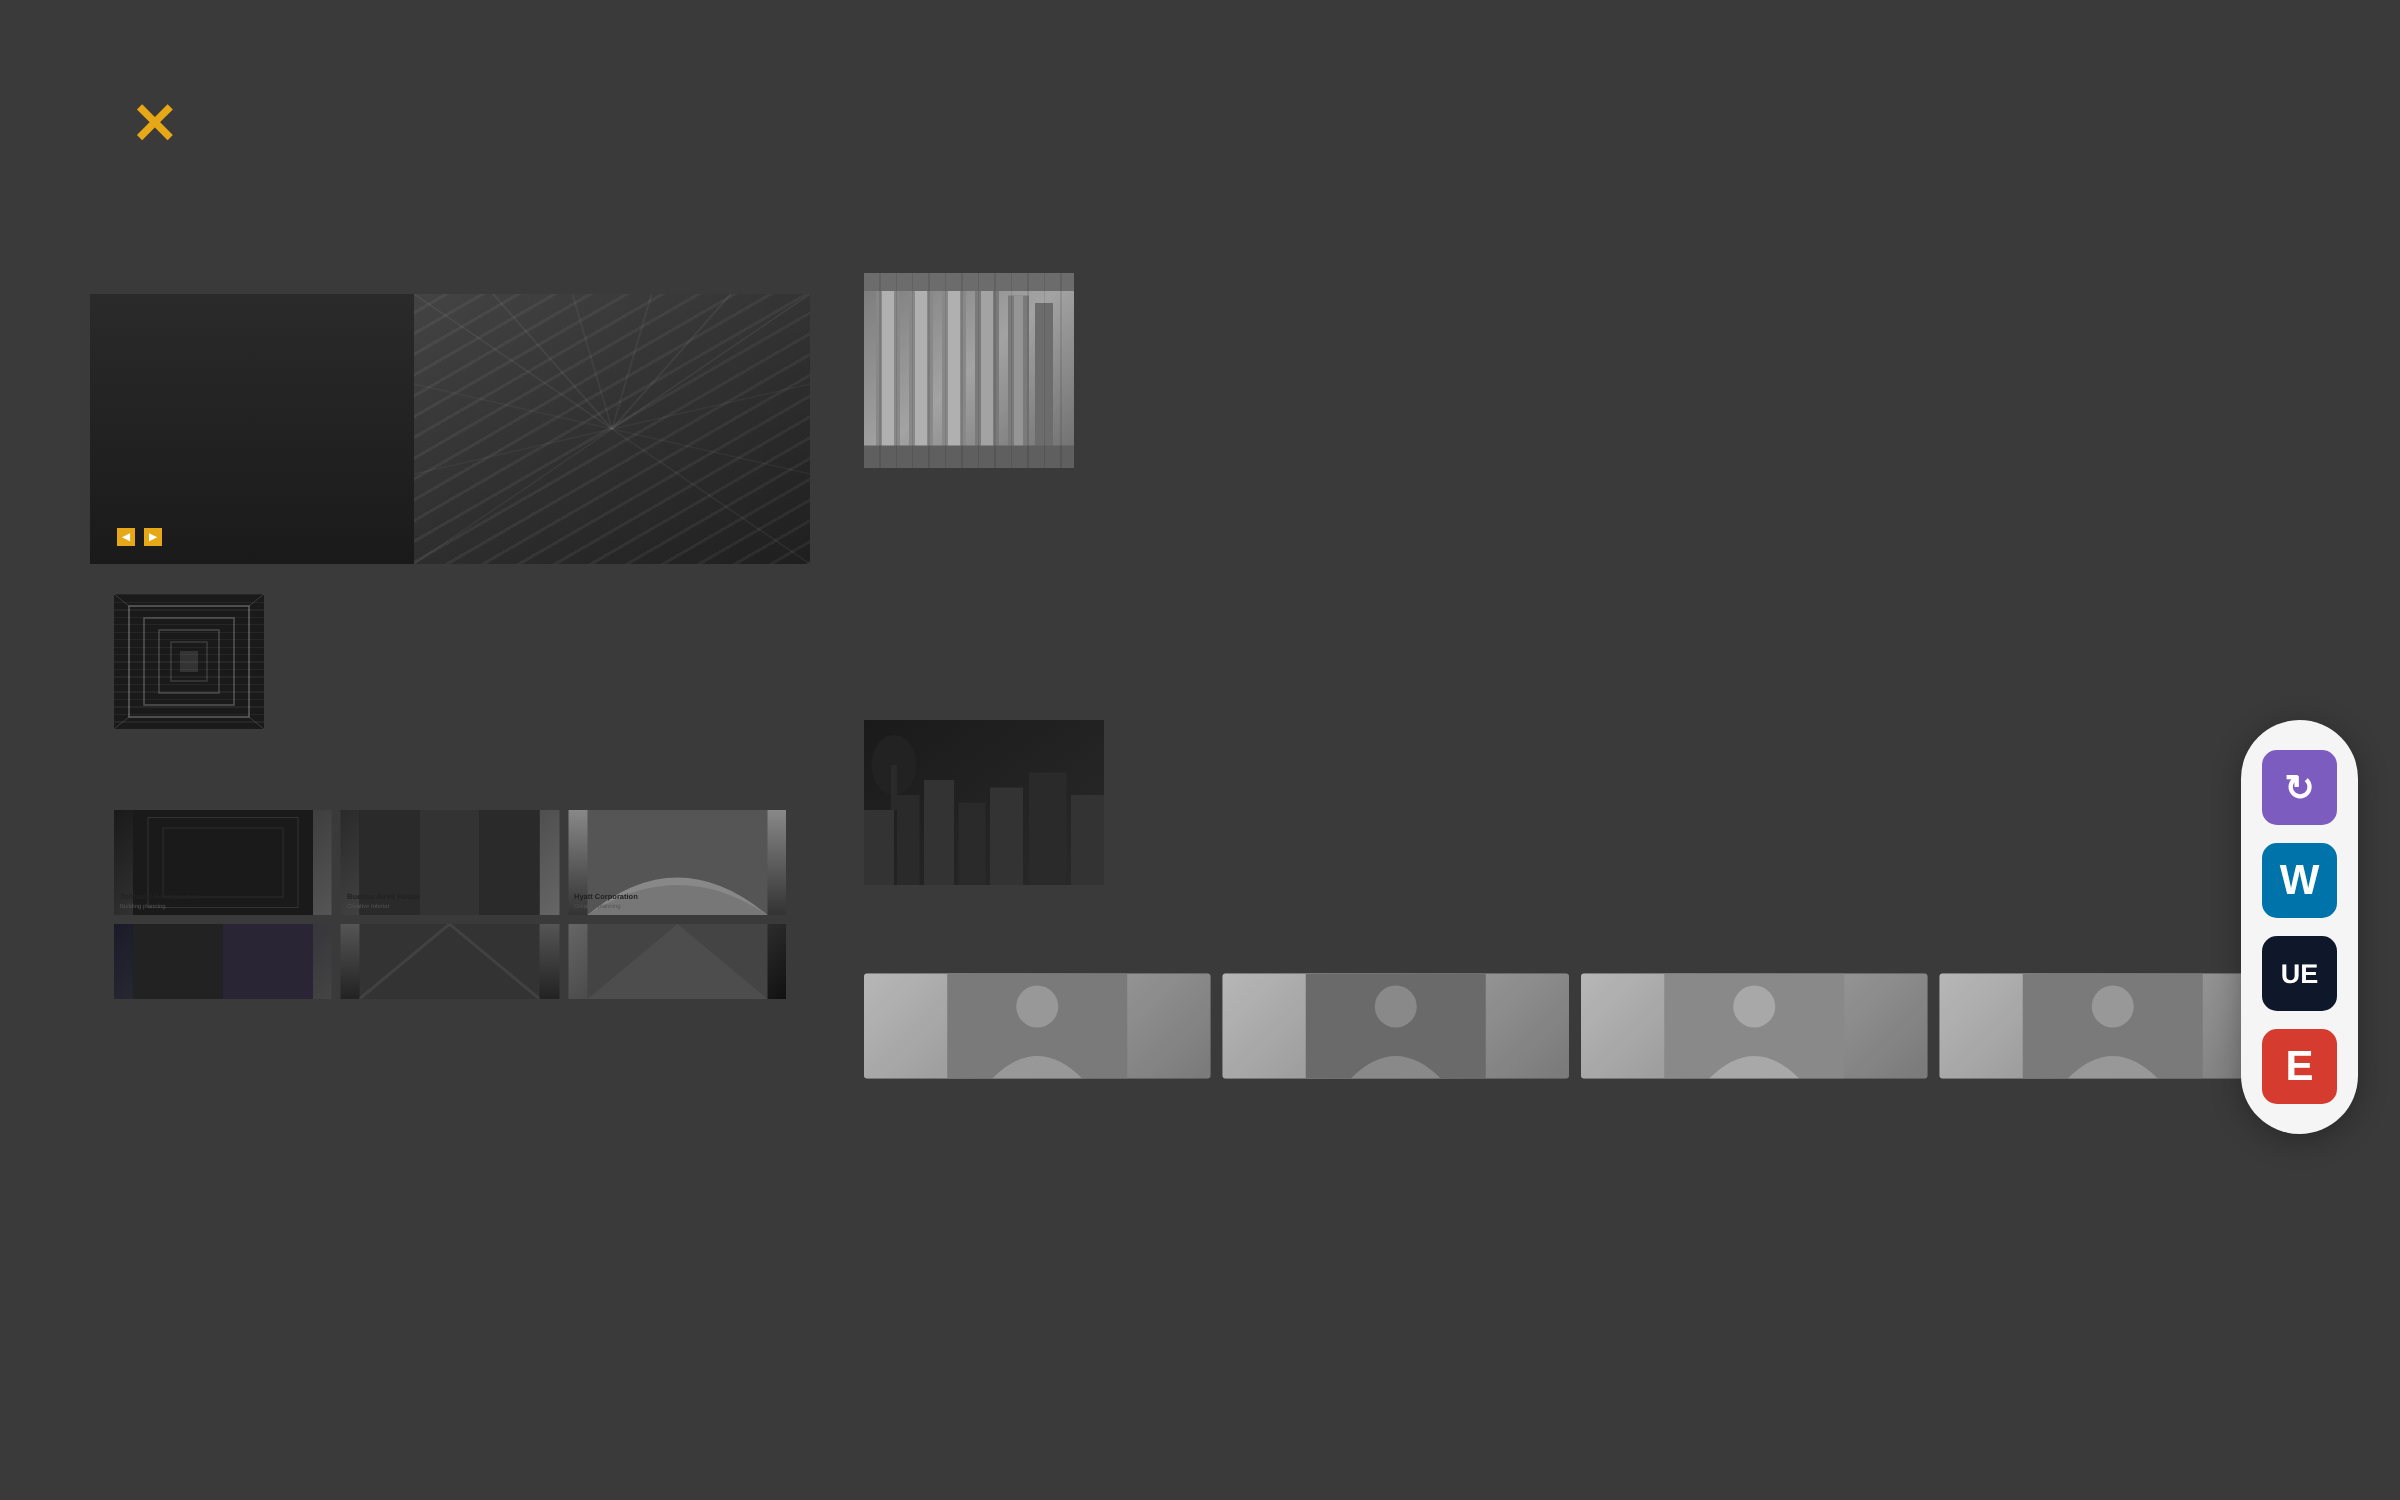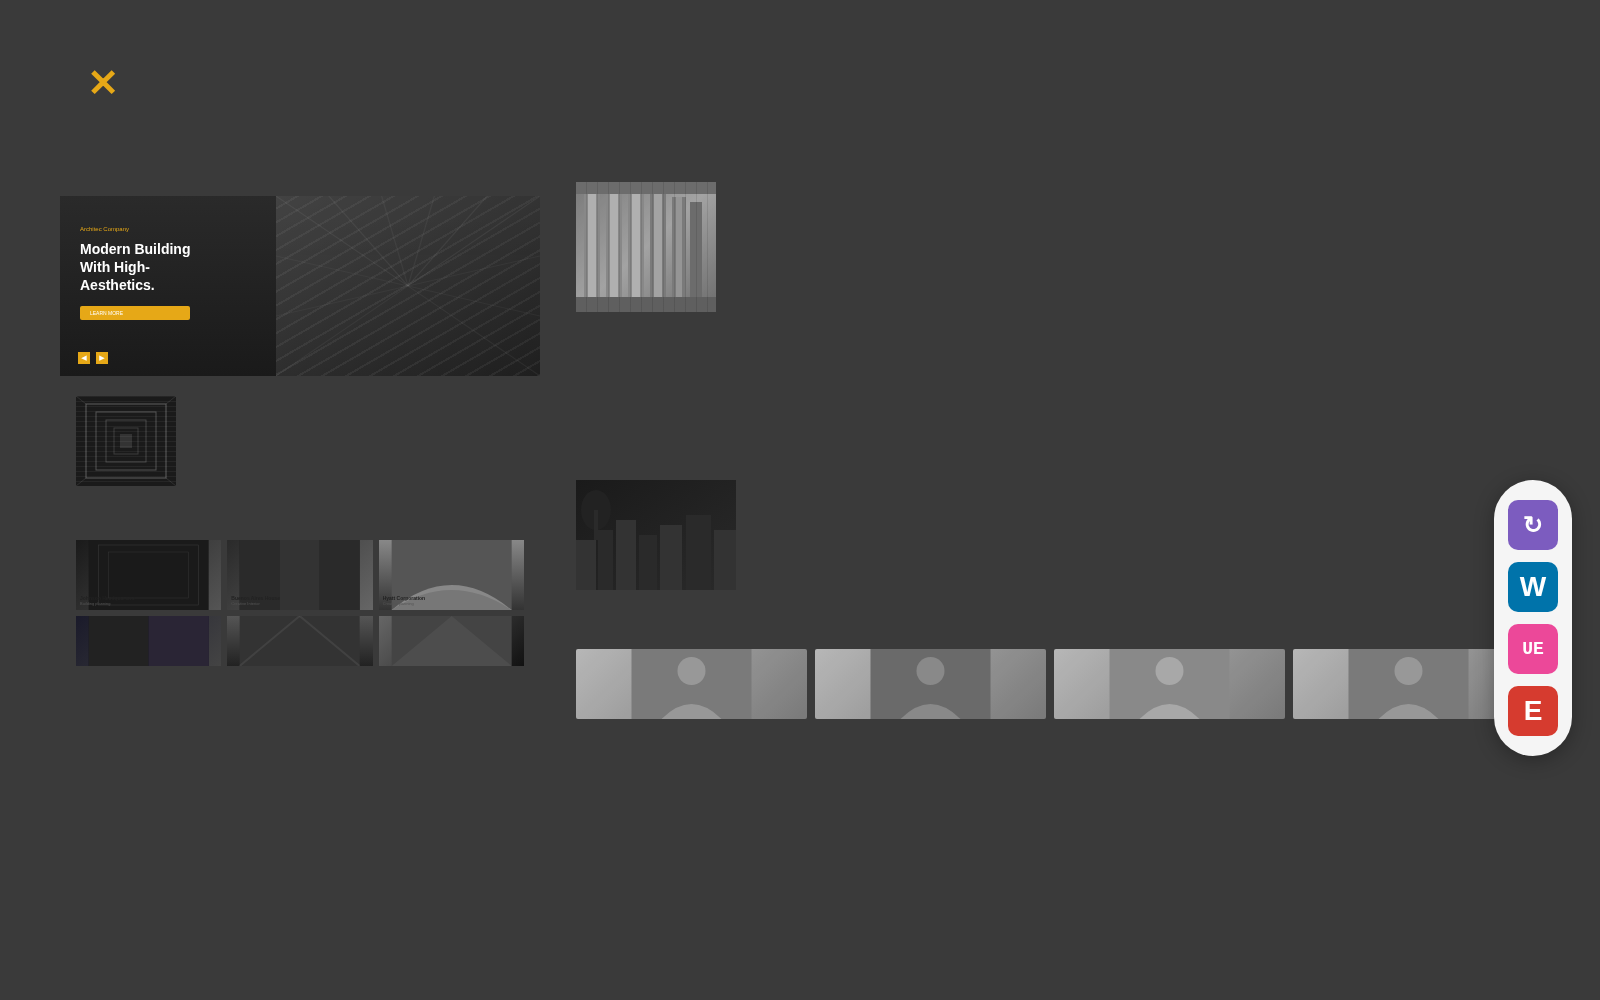--- a/index.html
+++ b/index.html
@@ -502,21 +502,21 @@
       width: 50px;
       height: 50px;
       border-radius: 10px;
       display: flex;
       align-items: center;
       justify-content: center;
     }
 
     .icon-purple { background: #7c5cbf; }
     .icon-blue { background: #0073aa; }
-    .icon-dark { background: #ec4899; font-family: Liberation Mono, monospace; }
+    .icon-dark { background: #0f172a; }
     .icon-red-e { background: #d63b2f; }
 
     .sidebar-icon-symbol {
       font-size: 24px;
       color: #fff;
       font-weight: 700;
     }
 
     .preview-bg-img {
       position: absolute;
@@ -592,25 +592,20 @@
         <line x1="100" y1="90" x2="160" y2="0" stroke="rgba(200,200,200,0.15)" stroke-width="1"></line>
         <line x1="100" y1="90" x2="200" y2="0" stroke="rgba(200,200,200,0.15)" stroke-width="1"></line>
         <line x1="100" y1="90" x2="0" y2="180" stroke="rgba(200,200,200,0.12)" stroke-width="1"></line>
         <line x1="100" y1="90" x2="200" y2="180" stroke="rgba(200,200,200,0.12)" stroke-width="1"></line>
         <line x1="100" y1="90" x2="0" y2="60" stroke="rgba(200,200,200,0.1)" stroke-width="1"></line>
         <line x1="100" y1="90" x2="200" y2="60" stroke="rgba(200,200,200,0.1)" stroke-width="1"></line>
         <line x1="100" y1="90" x2="0" y2="120" stroke="rgba(200,200,200,0.1)" stroke-width="1"></line>
         <line x1="100" y1="90" x2="200" y2="120" stroke="rgba(200,200,200,0.1)" stroke-width="1"></line>
       </svg>
 
-      <div class="preview-hero-content">
-        <div class="hero-tag">Architec Company</div>
-        <div class="hero-heading">Modern Building<br>With High-<br>Aesthetics.</div>
-        <div class="hero-btn">LEARN MORE</div>
-      </div>
 
       <div style="position:absolute;bottom:12px;left:18px;display:flex;gap:6px;">
         <div style="width:12px;height:12px;background:#e6a817;display:flex;align-items:center;justify-content:center;">
           <span style="color:#fff;font-size:7px;">◀</span>
         </div>
         <div style="width:12px;height:12px;background:#e6a817;display:flex;align-items:center;justify-content:center;">
           <span style="color:#fff;font-size:7px;">▶</span>
         </div>
       </div>
     </div>

